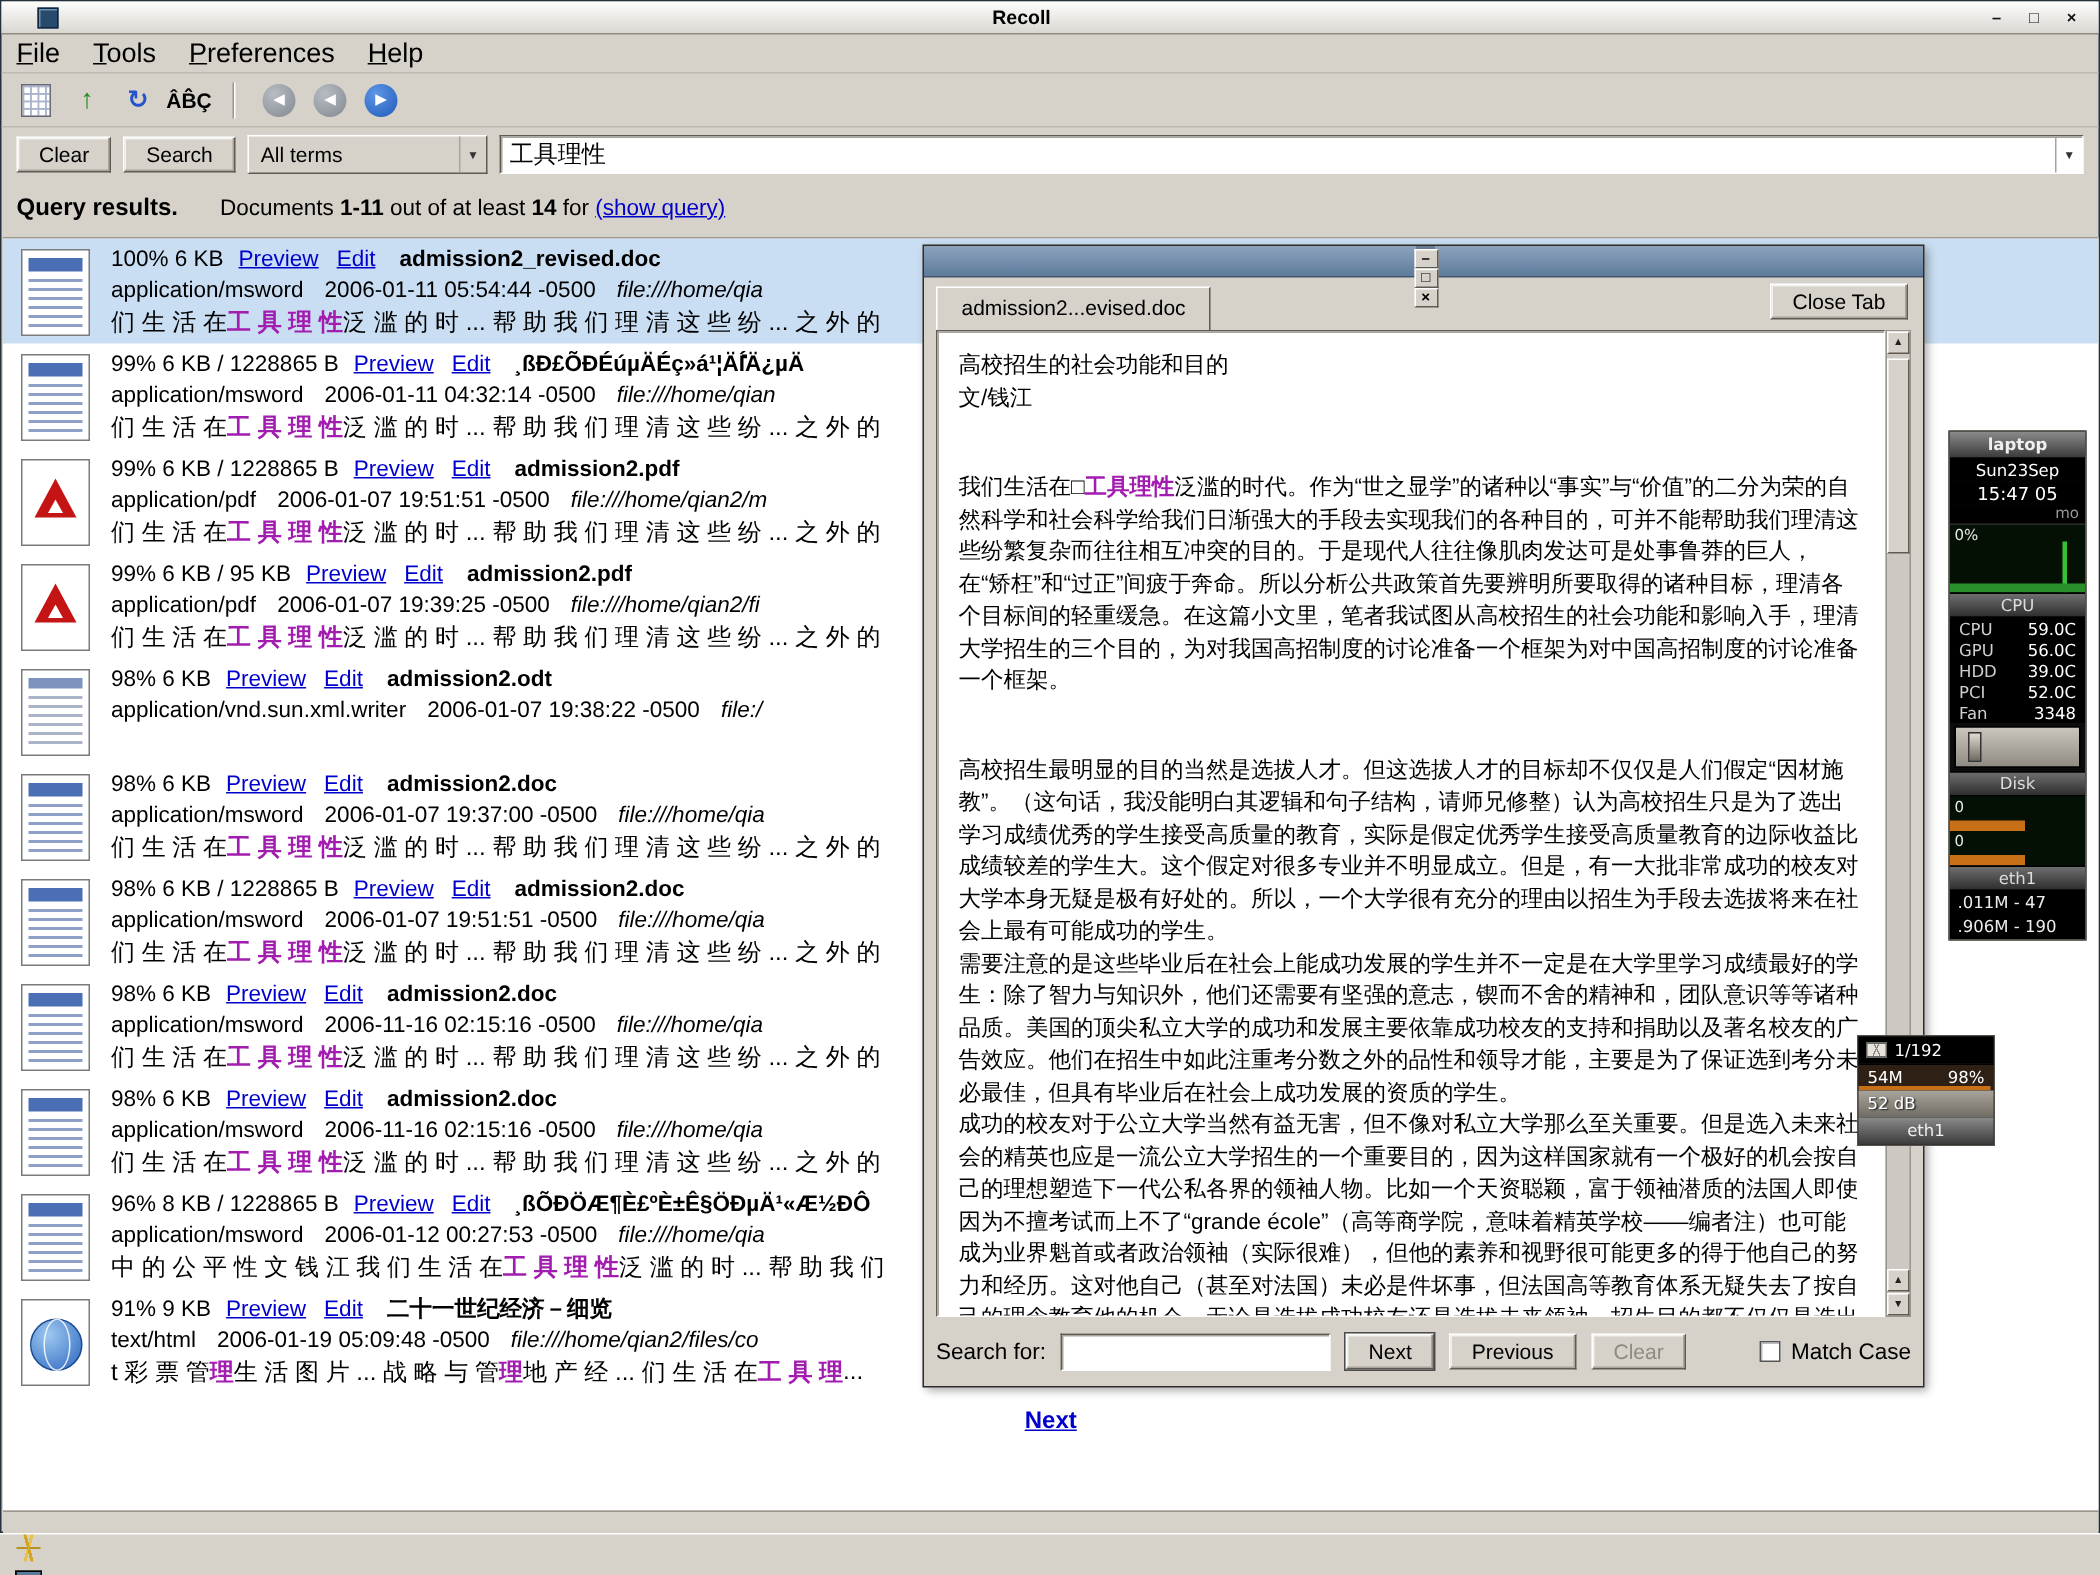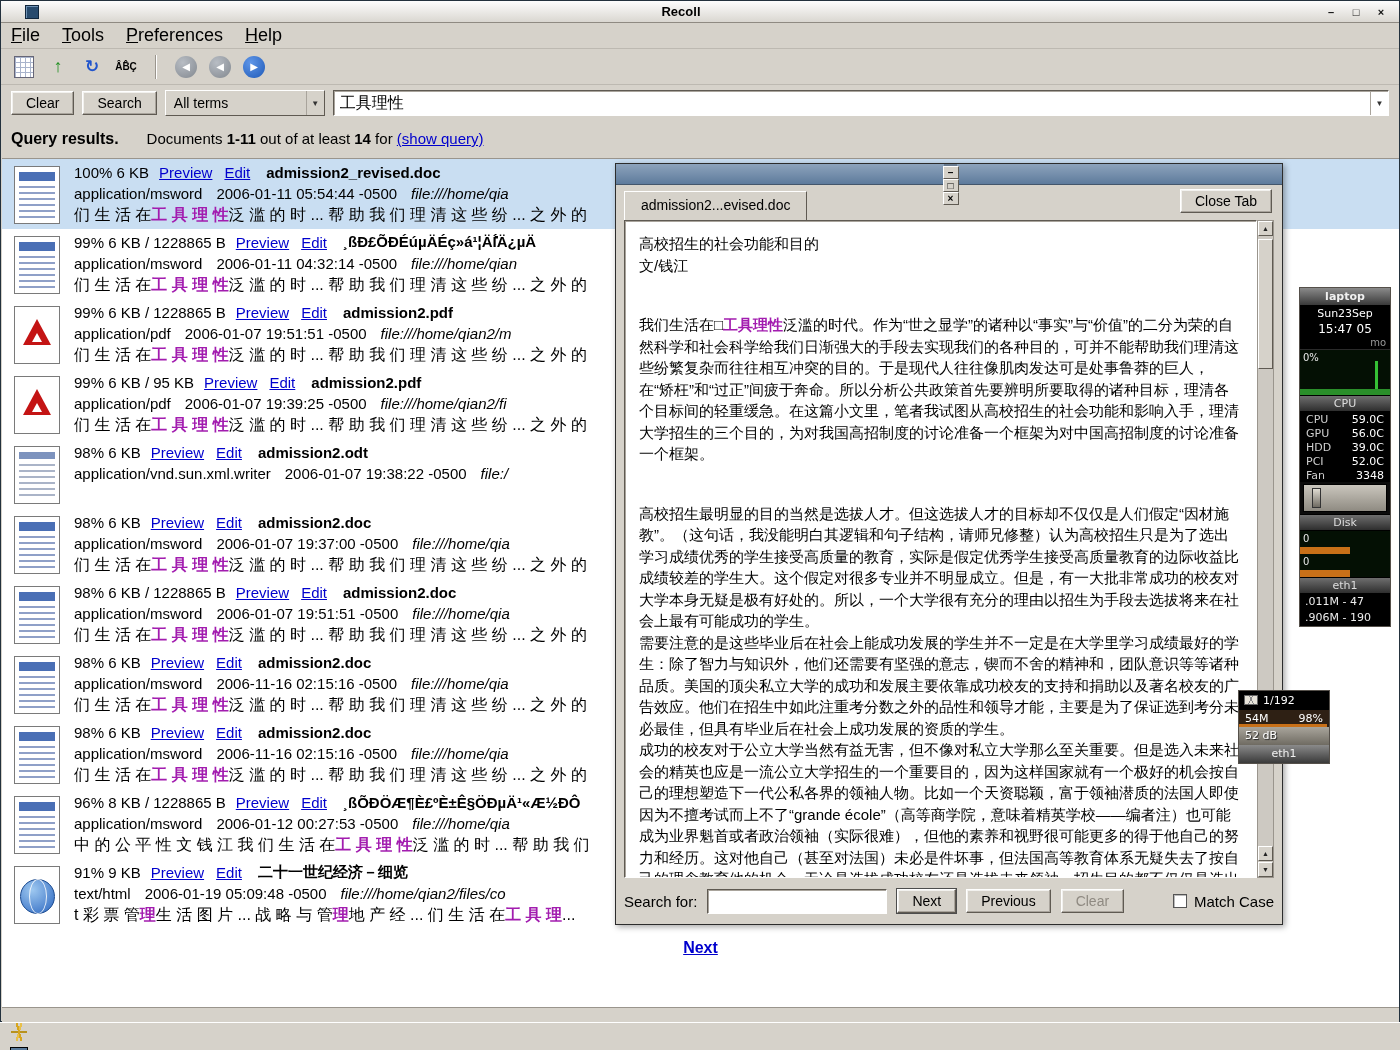--- a/index.html
+++ b/index.html
@@ -39,21 +39,21 @@
            border-bottom:1px solid #bdb9b1;}
   .tbtn{width:30px;height:28px;display:inline-flex;align-items:center;justify-content:center;
         cursor:pointer;border:1px solid transparent;}
   .ti{display:inline-flex;align-items:center;justify-content:center;}
   .ti-doc{width:20px;height:22px;background:#fff;border:1px solid #667;
           background-image:linear-gradient(#a9b4cc 1px,transparent 1px),
                            linear-gradient(90deg,#a9b4cc 1px,transparent 1px);
           background-size:5px 5px;}
   .ti-green{color:#1f8f1f;font-size:18px;font-weight:bold;}
   .ti-blue{color:#2255cc;font-size:17px;font-weight:bold;}
-  .ti-text{font-size:10px;font-weight:bold;}
+  .ti-text{font-size:14px;font-weight:bold;}
   .tsep{width:2px;height:24px;border-left:1px solid #9a958d;border-right:1px solid #fff;margin:0 10px;}
   .circle{width:22px;height:22px;border-radius:50%;color:#fff;font-size:10px;}
   .circle.grey{background:radial-gradient(circle at 35% 30%,#b8bdc4,#82888f);}
   .circle.blue{background:radial-gradient(circle at 35% 30%,#5f96e8,#1f5ab8);}
 
   .searchrow{height:36px;display:flex;align-items:center;gap:8px;padding:0 10px;}
   .combo{height:26px;width:160px;background:#d6d2ca;border-top:1px solid #fff;border-left:1px solid #fff;
          border-right:1px solid #5f5a52;border-bottom:1px solid #5f5a52;display:flex;
          align-items:center;padding-left:8px;cursor:pointer;font-size:14px;}
   .carrow{margin-left:auto;width:18px;height:100%;display:inline-flex;align-items:center;

